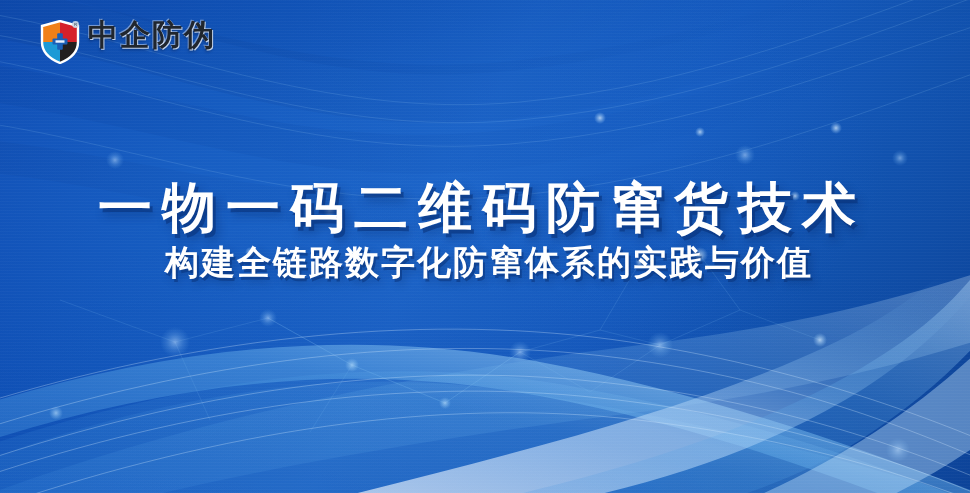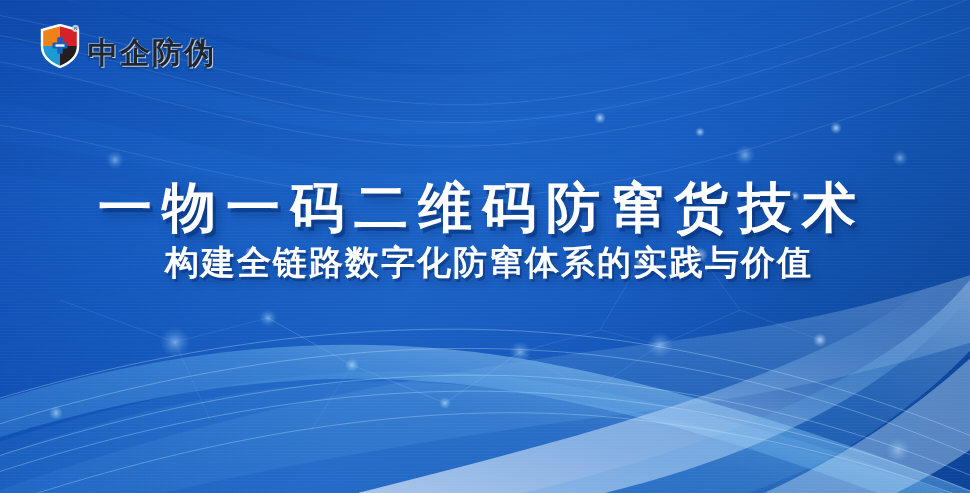--- a/index.html
+++ b/index.html
@@ -37,21 +37,21 @@
   }
 
   svg.bg-svg { position: absolute; inset: 0; width: 970px; height: 493px; display: block; }
 
   
   .logo-row {
     position: absolute;
     left: 40px;
     top: 20px;
     display: flex;
-    align-items: flex-end;
+    align-items: flex-start;
     gap: 8px;
     height: 48px;
   }
   .logo-mark { width: 40px; height: 44px; position: relative; flex: none; }
   .logo-text {
     font-size: 30px;
     font-weight: bold;
     color: #20262e;
     letter-spacing: 2px;
     line-height: 1;

